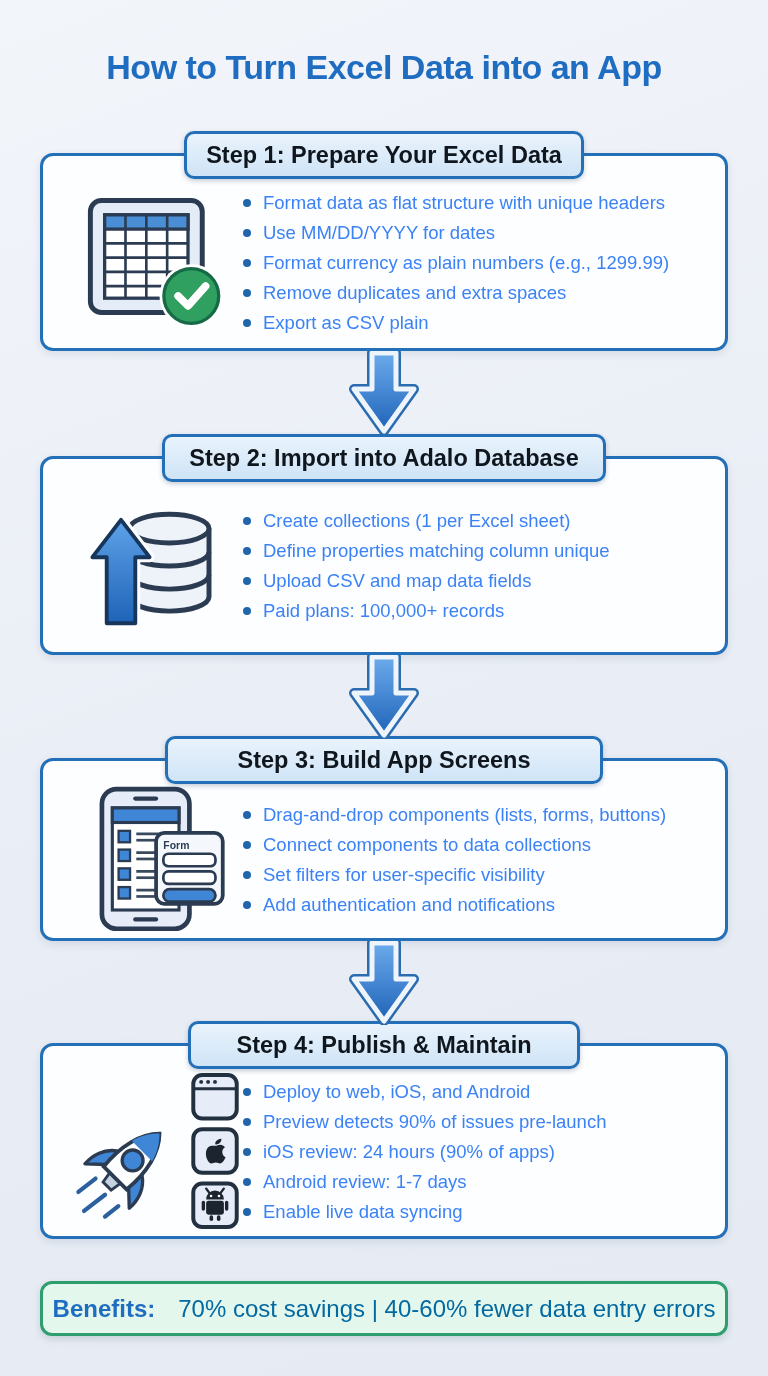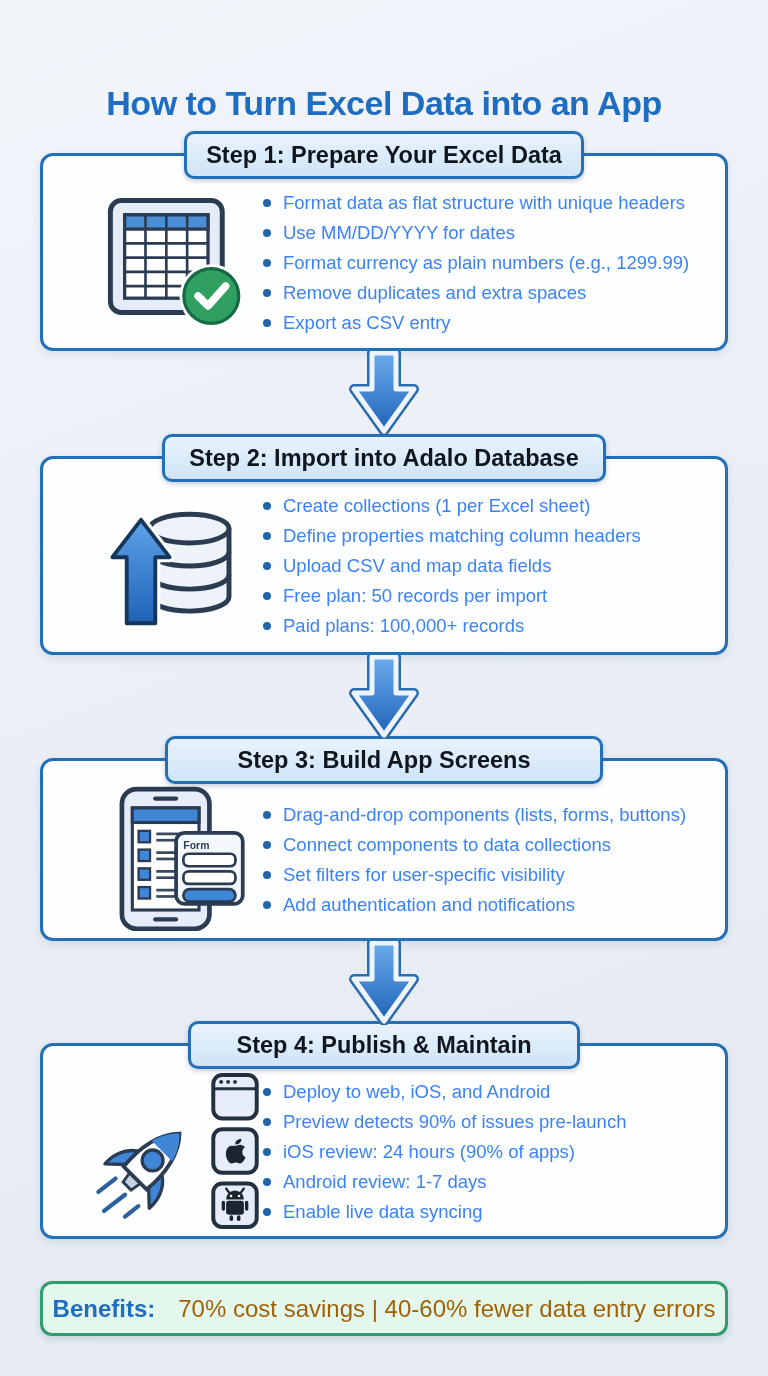--- a/index.html
+++ b/index.html
@@ -4,27 +4,26 @@
 <style>
   * { margin:0; padding:0; box-sizing:border-box; }
   html,body { width:768px; }
   body { font-family:"Liberation Sans", sans-serif; }
   #canvas {
     position:relative; width:768px; height:1376px; overflow:hidden;
     background:linear-gradient(160deg,#f2f5fa 0%,#e9edf5 55%,#e5eaf3 100%);
   }
   .page-title {
     position:absolute; top:48px; left:0; width:768px; text-align:center;
-    font-size:34px; font-weight:700; color:#1f6dc1; letter-spacing:-0.5px;margin-top:36px;
+    font-size:34px; font-weight:700; color:#1f6dc1; letter-spacing:-0.5px;
   }
   .step {
     position:absolute; left:40px; width:688px;
     background:#fdfeff; border:3px solid #2470b8; border-radius:13px;
     box-shadow:0 3px 8px rgba(40,70,110,0.12);
-    padding-left:20px;
   }
   .step-header {
     position:absolute; left:50%; transform:translateX(-50%); top:-25px; height:48px;
     background:linear-gradient(180deg,#e9f3fc 0%,#cfe4f7 100%);
     border:3px solid #2470b8; border-radius:10px;
     display:flex; align-items:center; justify-content:center;
     box-shadow:0 2px 5px rgba(30,60,100,0.25);
     z-index:2;
   }
   .step-header span { font-size:23.5px; font-weight:700; color:#10161d; white-space:nowrap; }
@@ -43,21 +42,21 @@
   .arrow {
     position:absolute; left:336px; width:96px; height:84px; z-index:3;
   }
   .benefits {
     position:absolute; left:40px; top:1281px; width:688px; height:55px;
     background:#e4f7ec; border:3px solid #2f9e6e; border-radius:12px;
     display:flex; align-items:center; justify-content:center; gap:23px;
     box-shadow:0 3px 7px rgba(40,90,70,0.18); z-index:2;
   }
   .benefits .blabel { font-size:24px; font-weight:700; color:#1f6dc1; }
-  .benefits .btext  { font-size:24px; font-weight:500; color:#a16207; }
+  .benefits .btext  { font-size:24px; font-weight:500; color:#0369a1; }
 </style>
 </head>
 <body>
 
 <div id="canvas">
 
   <h1 class="page-title">How to Turn Excel Data into an App</h1>
 
   <section class="step" style="top:153px;height:198px;">
     <div class="step-header" style="width:400px;">
@@ -95,21 +94,21 @@
         <li>
             <span class="dot"></span>
             <span class="bt">Format currency as plain numbers (e.g., 1299.99)</span>
           </li>
         <li>
             <span class="dot"></span>
             <span class="bt">Remove duplicates and extra spaces</span>
           </li>
         <li>
             <span class="dot"></span>
-            <span class="bt">Export as CSV entry</span>
+            <span class="bt">Export as CSV plain</span>
           </li>
       </ul>
     </div>
   </section>
 
   <svg class="arrow" style="top:351px;" viewBox="0 0 96 84">
     <defs>
       <linearGradient id="agrad" x1="0" y1="0" x2="0" y2="1">
         <stop offset="0" stop-color="#6babec"></stop>
           <stop offset="1" stop-color="#1f63b8"></stop>
@@ -140,29 +139,25 @@
           <path d="M36 18 L62 52 L49 52 L49 112 L23 112 L23 52 L10 52 Z" fill="url(#upgrad)" stroke="#16365c" stroke-width="3.5" stroke-linejoin="round"></path>
         </svg>
       </div>
       <ul class="bullets">
         <li>
             <span class="dot"></span>
             <span class="bt">Create collections (1 per Excel sheet)</span>
           </li>
         <li>
             <span class="dot"></span>
-            <span class="bt">Define properties matching column headers</span>
+            <span class="bt">Define properties matching column unique</span>
           </li>
         <li>
             <span class="dot"></span>
             <span class="bt">Upload CSV and map data fields</span>
-          </li>
-        <li>
-            <span class="dot"></span>
-            <span class="bt">Free plan: 50 records per import</span>
           </li>
         <li>
             <span class="dot"></span>
             <span class="bt">Paid plans: 100,000+ records</span>
           </li>
       </ul>
     </div>
   </section>
 
   <svg class="arrow" style="top:655px;" viewBox="0 0 96 84">

